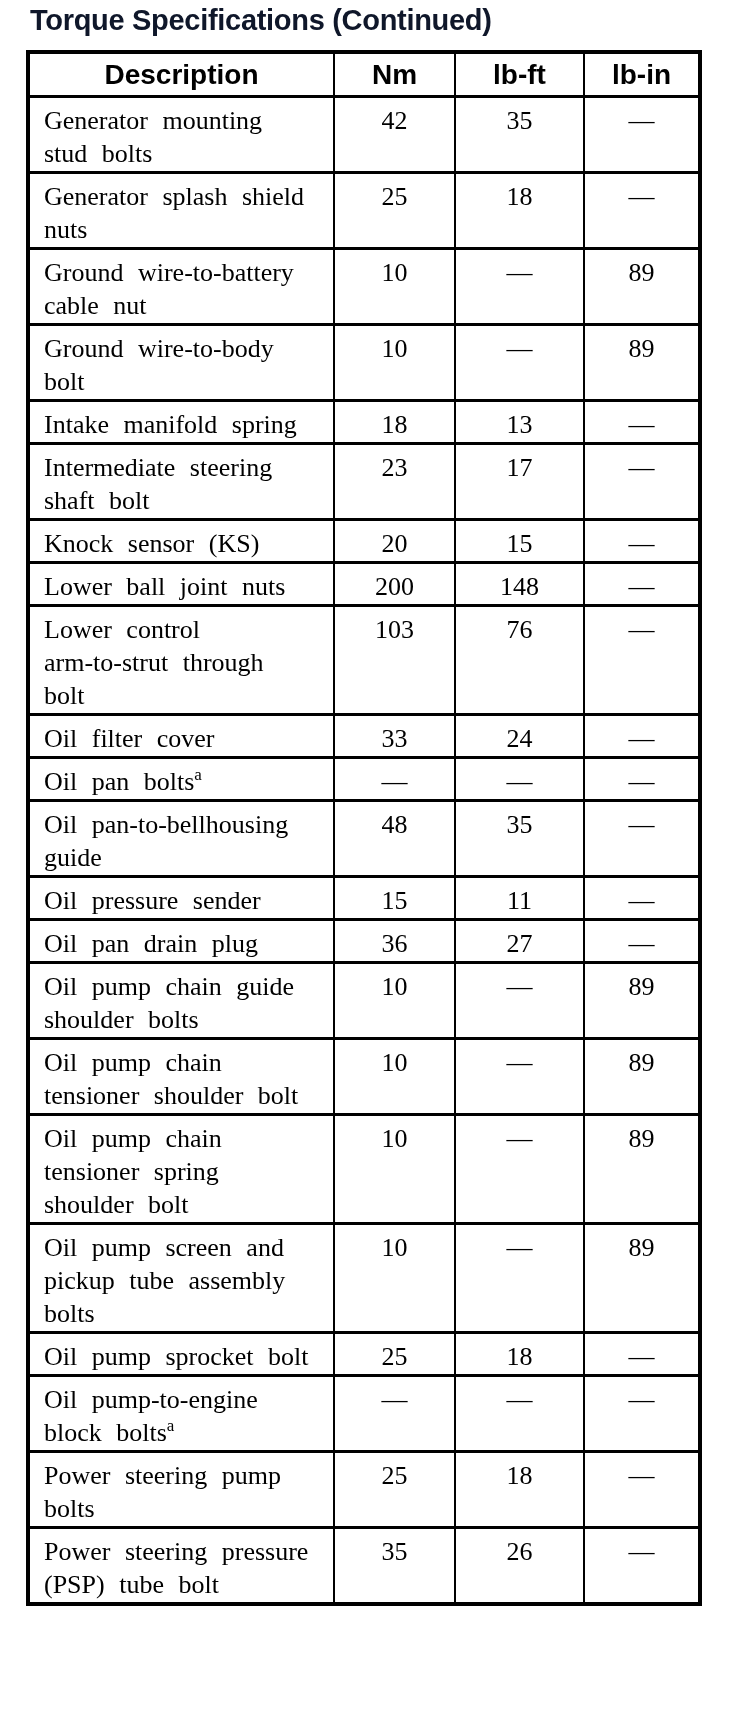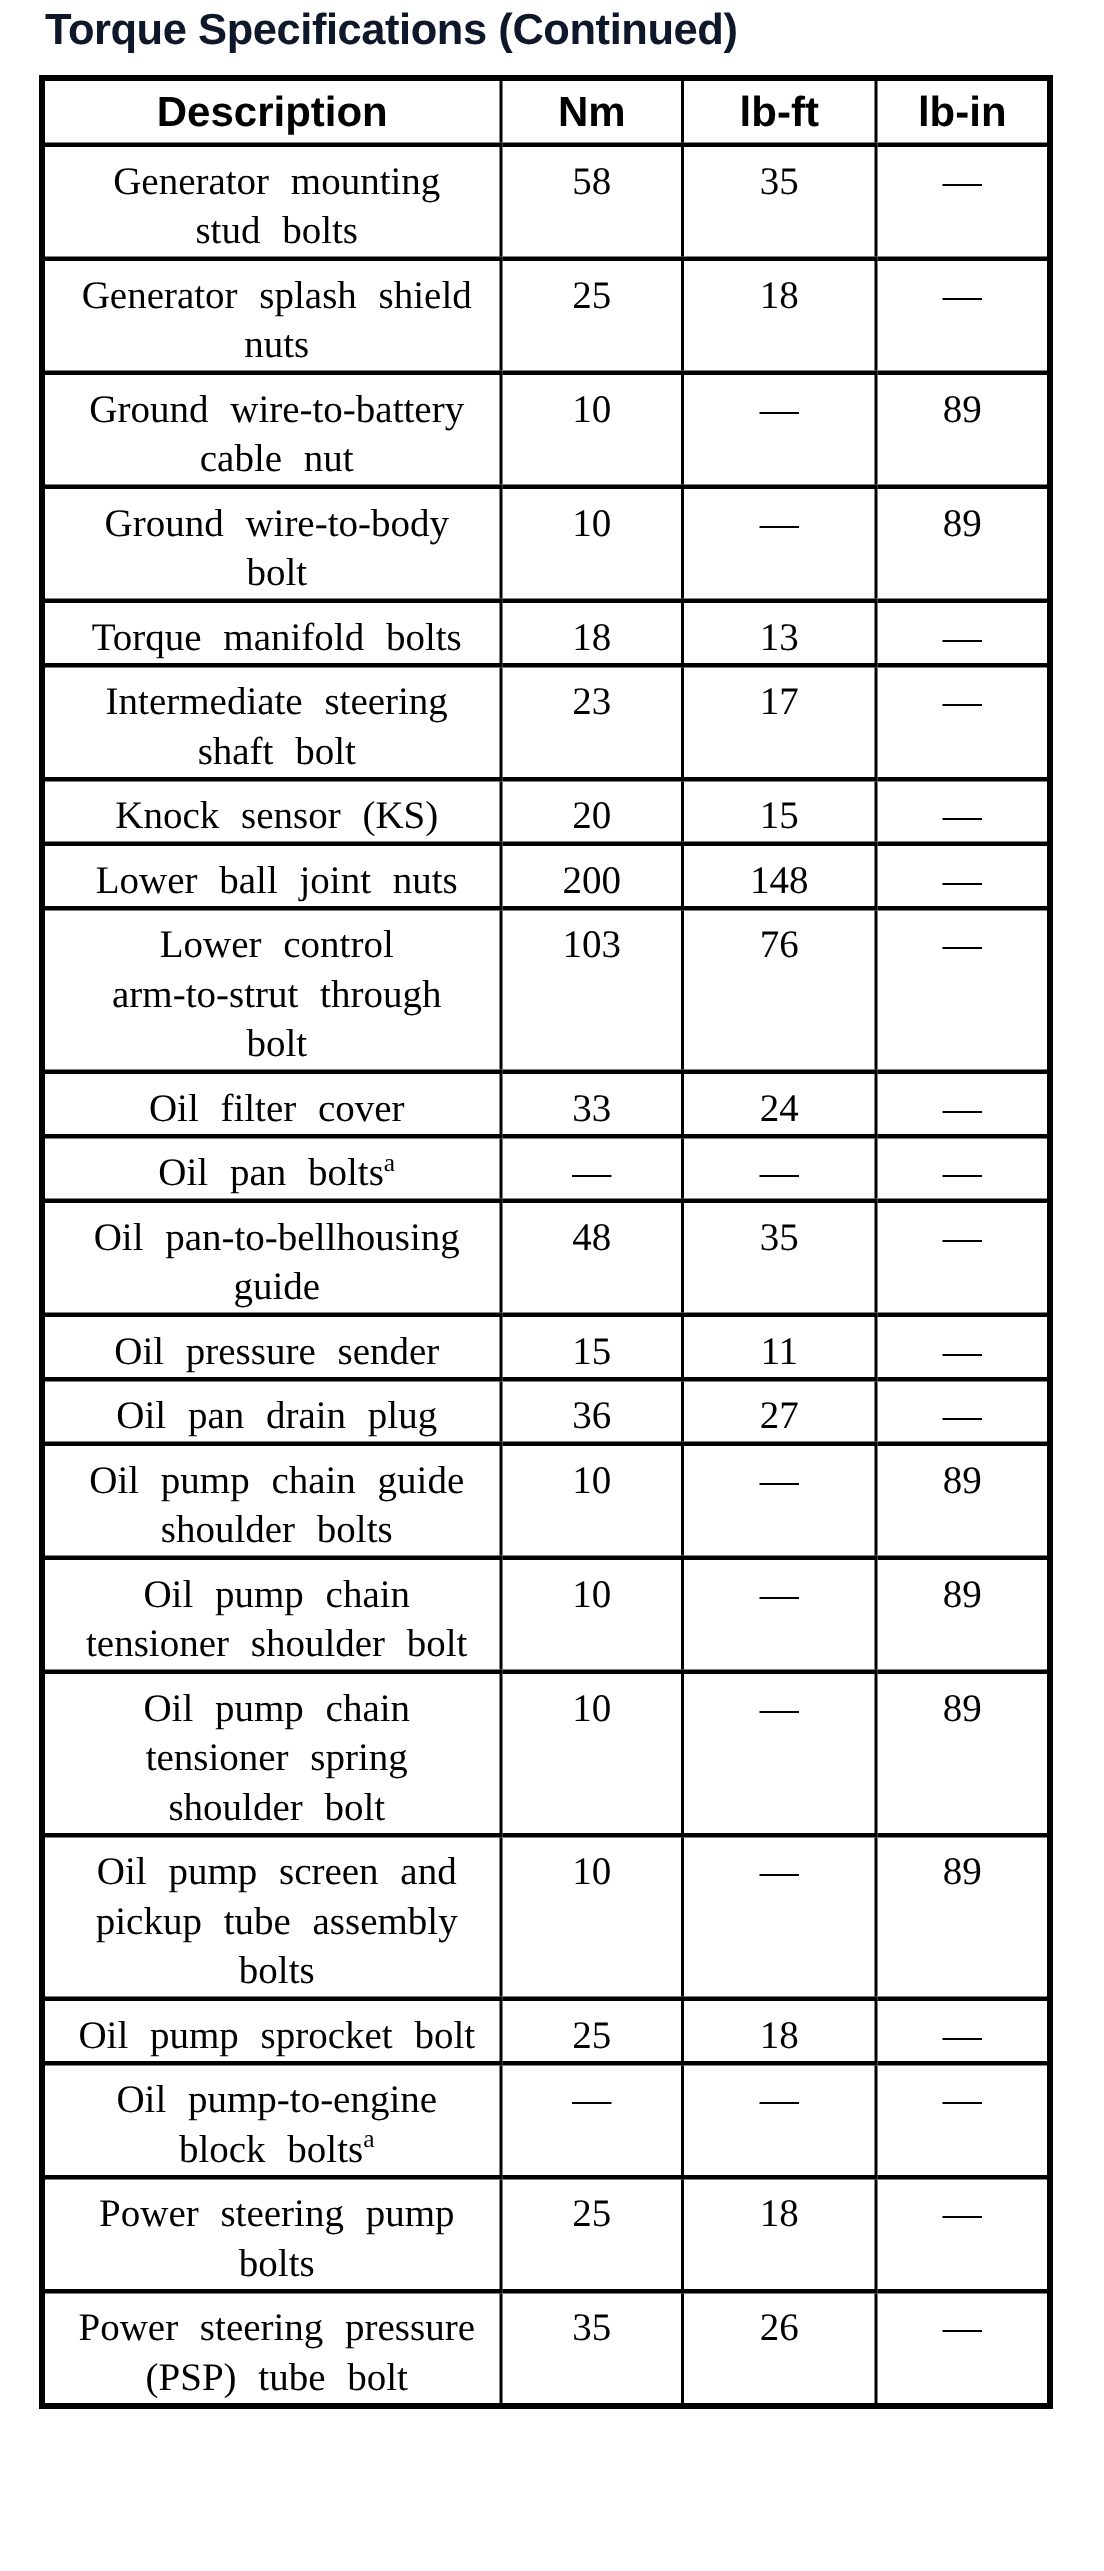--- a/index.html
+++ b/index.html
@@ -50,21 +50,21 @@
     line-height: 34px;
     text-align: center;
     padding: 4px 2px 3px 2px;
   }
   .spec-table td {
     font-size: 26px;
     line-height: 33px;
     padding: 6px 8px 1px 8px;
   }
   .spec-table td.desc {
-    text-align: center;
+    text-align: left;
     padding-left: 14px;
     word-spacing: 8px;
     white-space: pre-line;
   }
   .spec-table td.num {
     text-align: center;
   }
   .spec-table td.desc sup {
     font-size: 17px;
     line-height: 0;
@@ -92,21 +92,21 @@
       <th>Description</th>
       <th>Nm</th>
       <th>lb-ft</th>
       <th>lb-in</th>
     </tr>
   </thead>
   <tbody id="spec-rows">
   <tr>
     <td class="desc">Generator mounting
 stud bolts</td>
-    <td class="num">58</td>
+    <td class="num">42</td>
     <td class="num">35</td>
     <td class="num">—</td>
   </tr>
 
   <tr>
     <td class="desc">Generator splash shield
 nuts</td>
     <td class="num">25</td>
     <td class="num">18</td>
     <td class="num">—</td>
@@ -122,21 +122,21 @@
 
   <tr>
     <td class="desc">Ground wire-to-body
 bolt</td>
     <td class="num">10</td>
     <td class="num">—</td>
     <td class="num">89</td>
   </tr>
 
   <tr>
-    <td class="desc">Torque manifold bolts</td>
+    <td class="desc">Intake manifold spring</td>
     <td class="num">18</td>
     <td class="num">13</td>
     <td class="num">—</td>
   </tr>
 
   <tr>
     <td class="desc">Intermediate steering
 shaft bolt</td>
     <td class="num">23</td>
     <td class="num">17</td>

